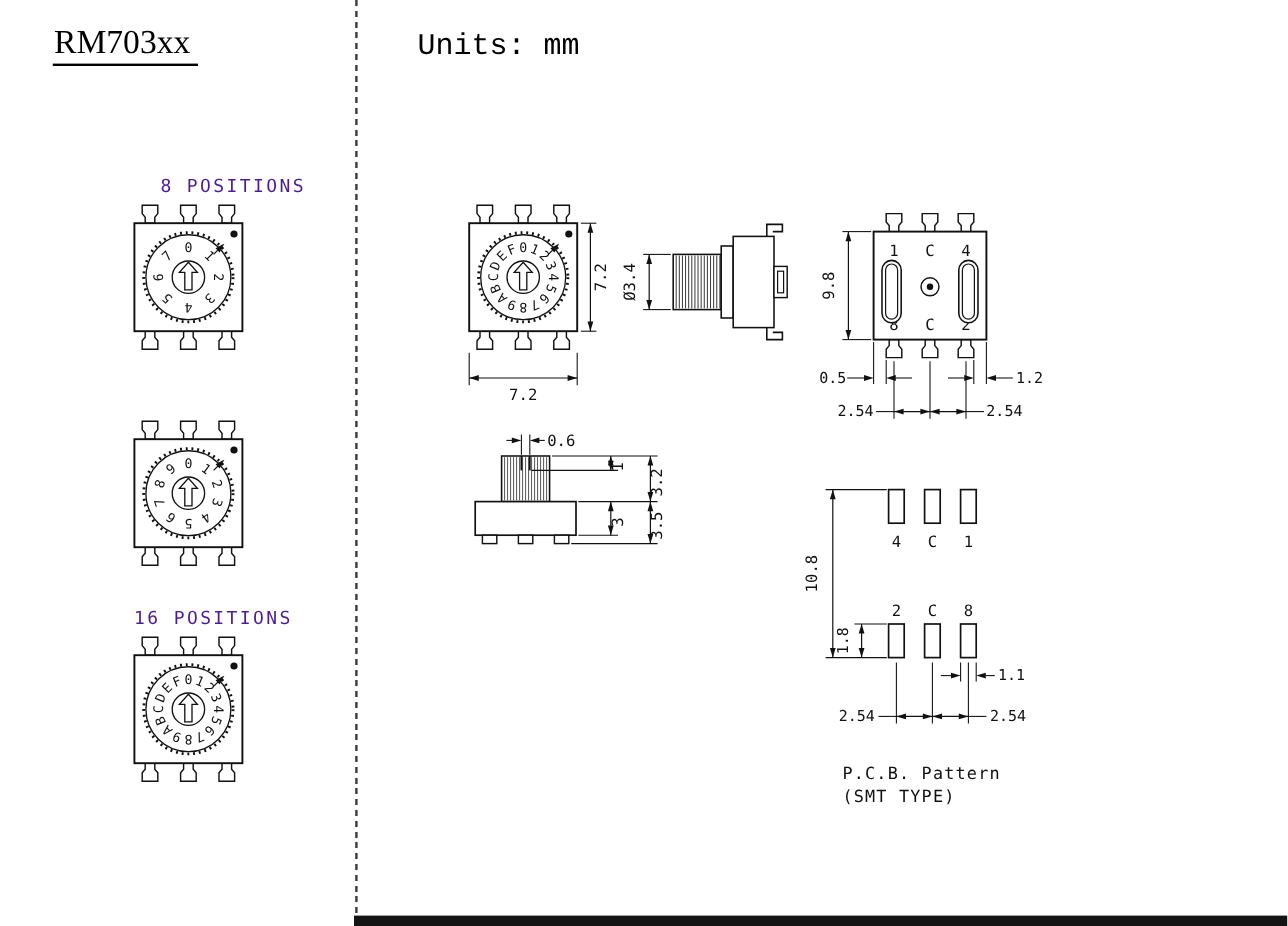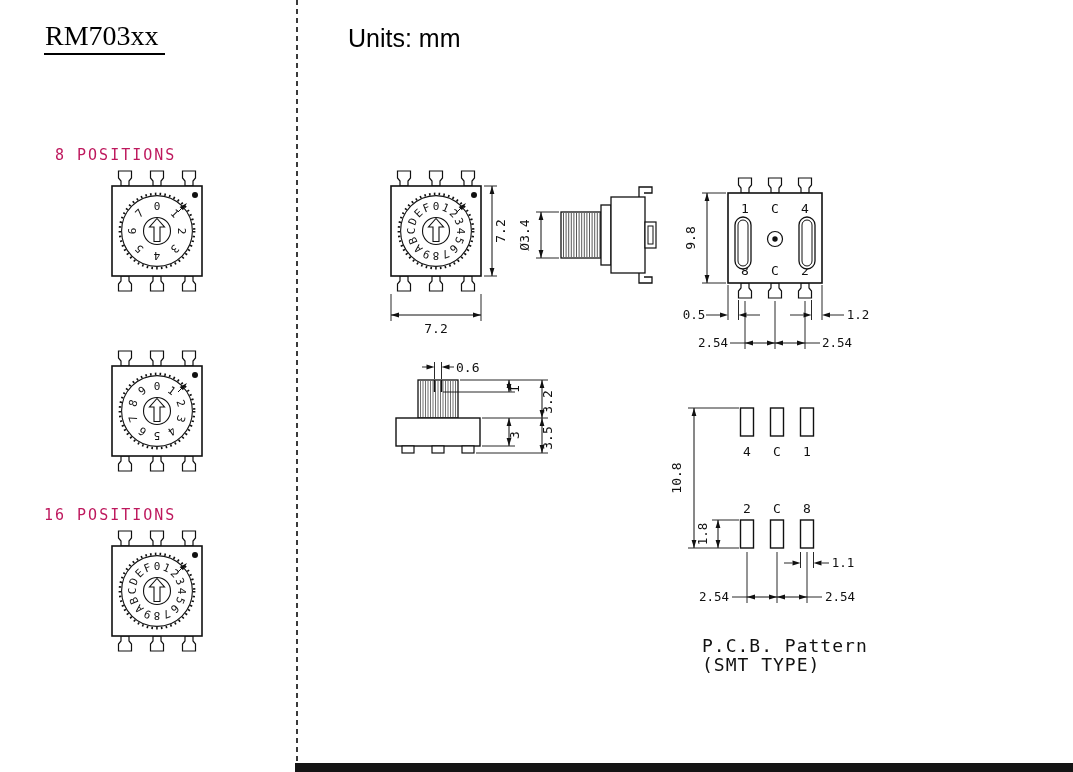--- a/index.html
+++ b/index.html
@@ -4,23 +4,23 @@
 <style>
   * { margin:0; padding:0; box-sizing:border-box; }
   html,body { background:#ffffff; }
   body { font-family:"DejaVu Sans Mono", monospace; }
   .page { position:relative; width:1073px; height:772px; background:#fff; overflow:hidden; }
   .abs { position:absolute; }
   .title {
     font-family:"Liberation Serif", serif; font-size:28px; color:#000;
     border-bottom:2px solid #000; padding:0 6px 1px 1px; display:inline-block;
   }
-  .units { font-family:Liberation Sans, sans-serif; font-size:25px; color:#000; }
-  .poslabel { font-size:15px; letter-spacing:2px; color:#be185d; width:200px; text-align:left; white-space:nowrap; }
-  .caption { font-size:18px; letter-spacing:1px; color:#111; line-height:19px; white-space:nowrap; }
+  .units { font-family:Liberation Mono, monospace; font-size:25px; color:#000; }
+  .poslabel { font-size:15px; letter-spacing:2px; color:#4c1d95; width:200px; text-align:right; white-space:nowrap; }
+  .caption { font-size:14px; letter-spacing:1px; color:#111; line-height:19px; white-space:nowrap; }
   .divider { width:2px; background:repeating-linear-gradient(to bottom,#3a3a3a 0 5px,transparent 5px 9px); }
   .bottombar { background:#141414; }
   svg { overflow:visible; }
   svg text { font-family:"DejaVu Sans Mono", monospace; fill:#111; }
 </style>
 </head>
 <body>
 
 <div class="page">
 

